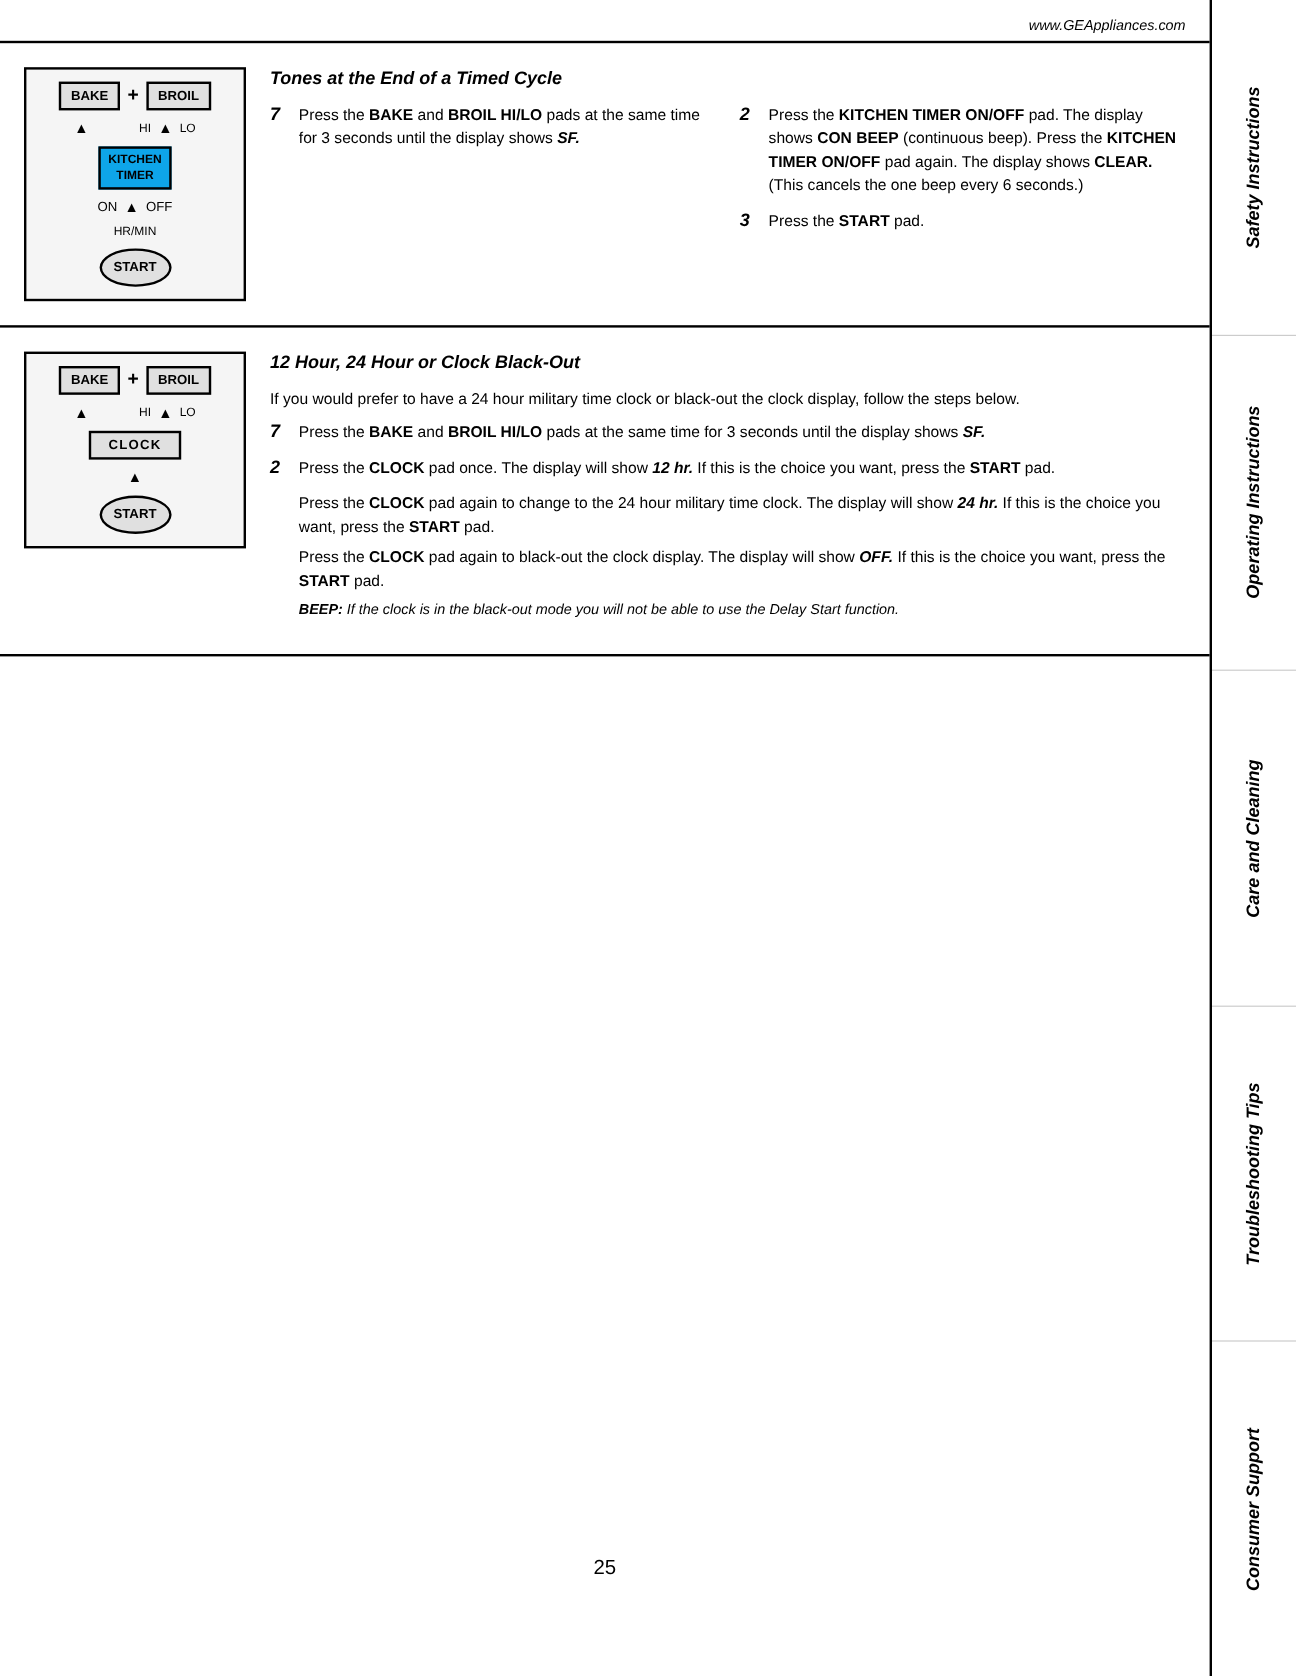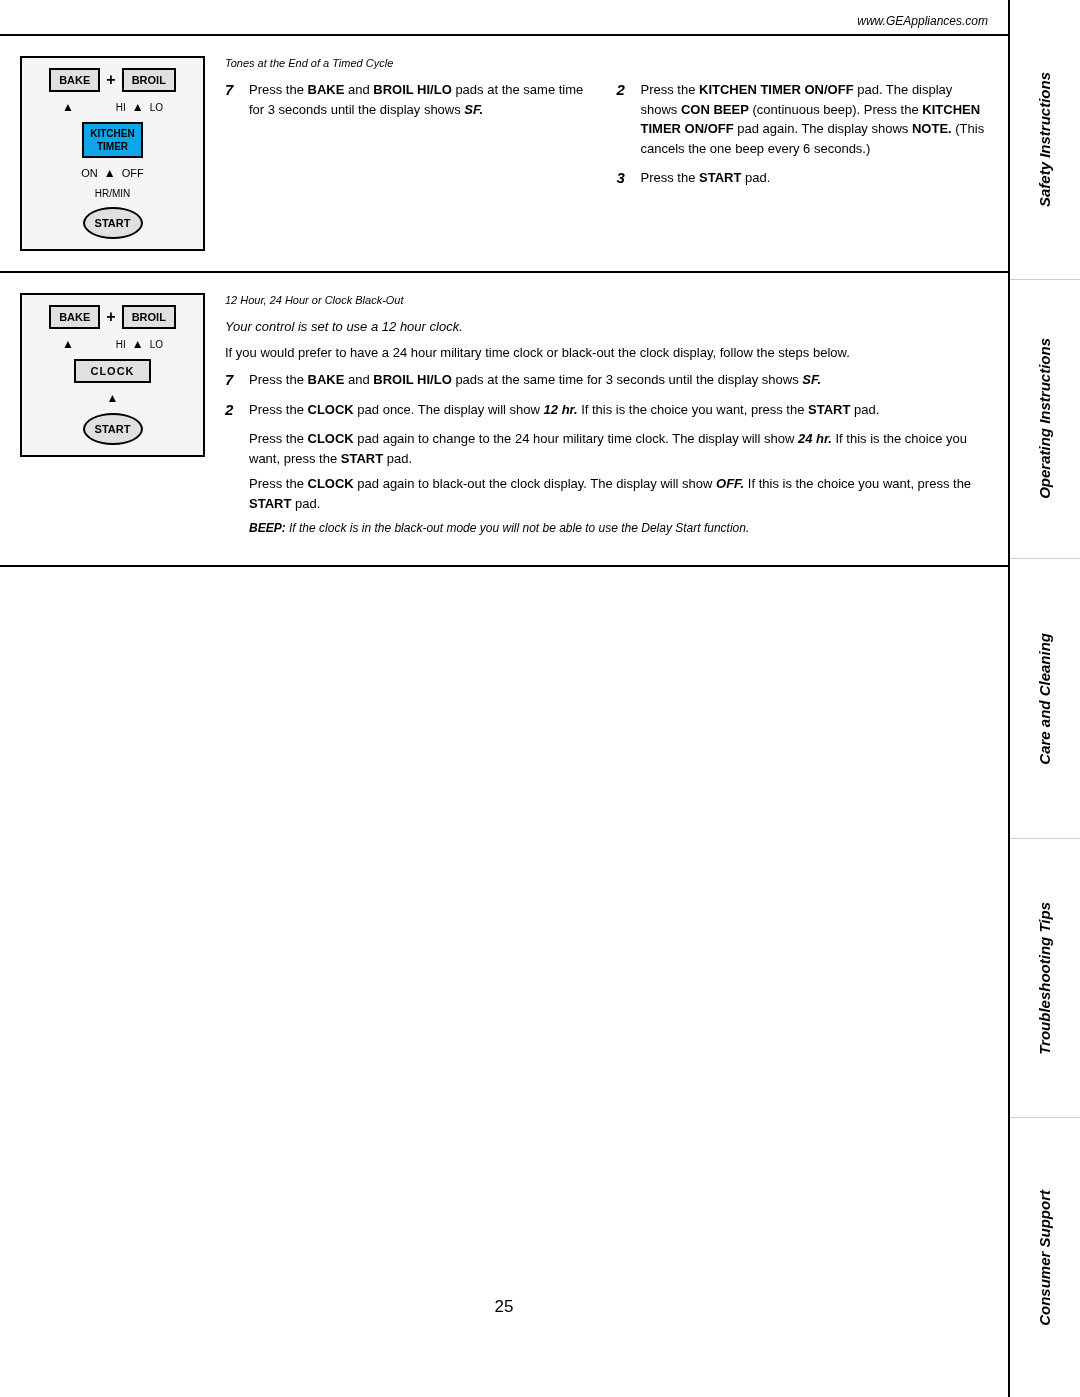--- a/index.html
+++ b/index.html
@@ -137,22 +137,22 @@
       height: 32px;
       display: flex;
       align-items: center;
       justify-content: center;
       font-size: 11px;
       font-weight: bold;
     }
 
     
     .section-title {
-      font-size: 11px;
-      font-weight: normal;
+      font-size: 15px;
+      font-weight: bold;
       font-style: italic;
       margin-bottom: 10px;
       line-height: 1.3;
     }
 
     .section-body {
       font-size: 13px;
       line-height: 1.5;
       margin-bottom: 8px;
     }
@@ -290,21 +290,21 @@
             <span class="step-num" style="font-style:italic;">7</span>
             <div class="step-content">
               Press the <strong>BAKE</strong> and <strong>BROIL HI/LO</strong> pads at the same time for 3 seconds until the display shows <em><strong>SF.</strong></em>
             </div>
           </div>
         </div>
         <div class="steps-col">
           <div class="step-item">
             <span class="step-num" style="font-style:italic;">2</span>
             <div class="step-content">
-              Press the <strong>KITCHEN TIMER ON/OFF</strong> pad. The display shows <strong>CON BEEP</strong> (continuous beep). Press the <strong>KITCHEN TIMER ON/OFF</strong> pad again. The display shows <strong>NOTE.</strong> (This cancels the one beep every 6 seconds.)
+              Press the <strong>KITCHEN TIMER ON/OFF</strong> pad. The display shows <strong>CON BEEP</strong> (continuous beep). Press the <strong>KITCHEN TIMER ON/OFF</strong> pad again. The display shows <strong>CLEAR.</strong> (This cancels the one beep every 6 seconds.)
             </div>
           </div>
           <div class="step-item">
             <span class="step-num" style="font-style:italic;">3</span>
             <div class="step-content">
               Press the <strong>START</strong> pad.
             </div>
           </div>
         </div>
       </div>
@@ -344,21 +344,20 @@
 
         <div class="start-button">
           <span>START</span>
         </div>
       </div>
     </div>
 
     <div class="section-right">
       <div class="section-title">12 Hour, 24 Hour or Clock Black-Out</div>
       <div class="section-body">
-        <p><em>Your control is set to use a 12 hour clock.</em></p>
         <p>If you would prefer to have a 24 hour military time clock or black-out the clock display, follow the steps below.</p>
       </div>
 
       <div class="step-item">
         <span class="step-num" style="font-style:italic;">7</span>
         <div class="step-content">
           Press the <strong>BAKE</strong> and <strong>BROIL HI/LO</strong> pads at the same time for 3 seconds until the display shows <strong><em>SF.</em></strong>
         </div>
       </div>
 

